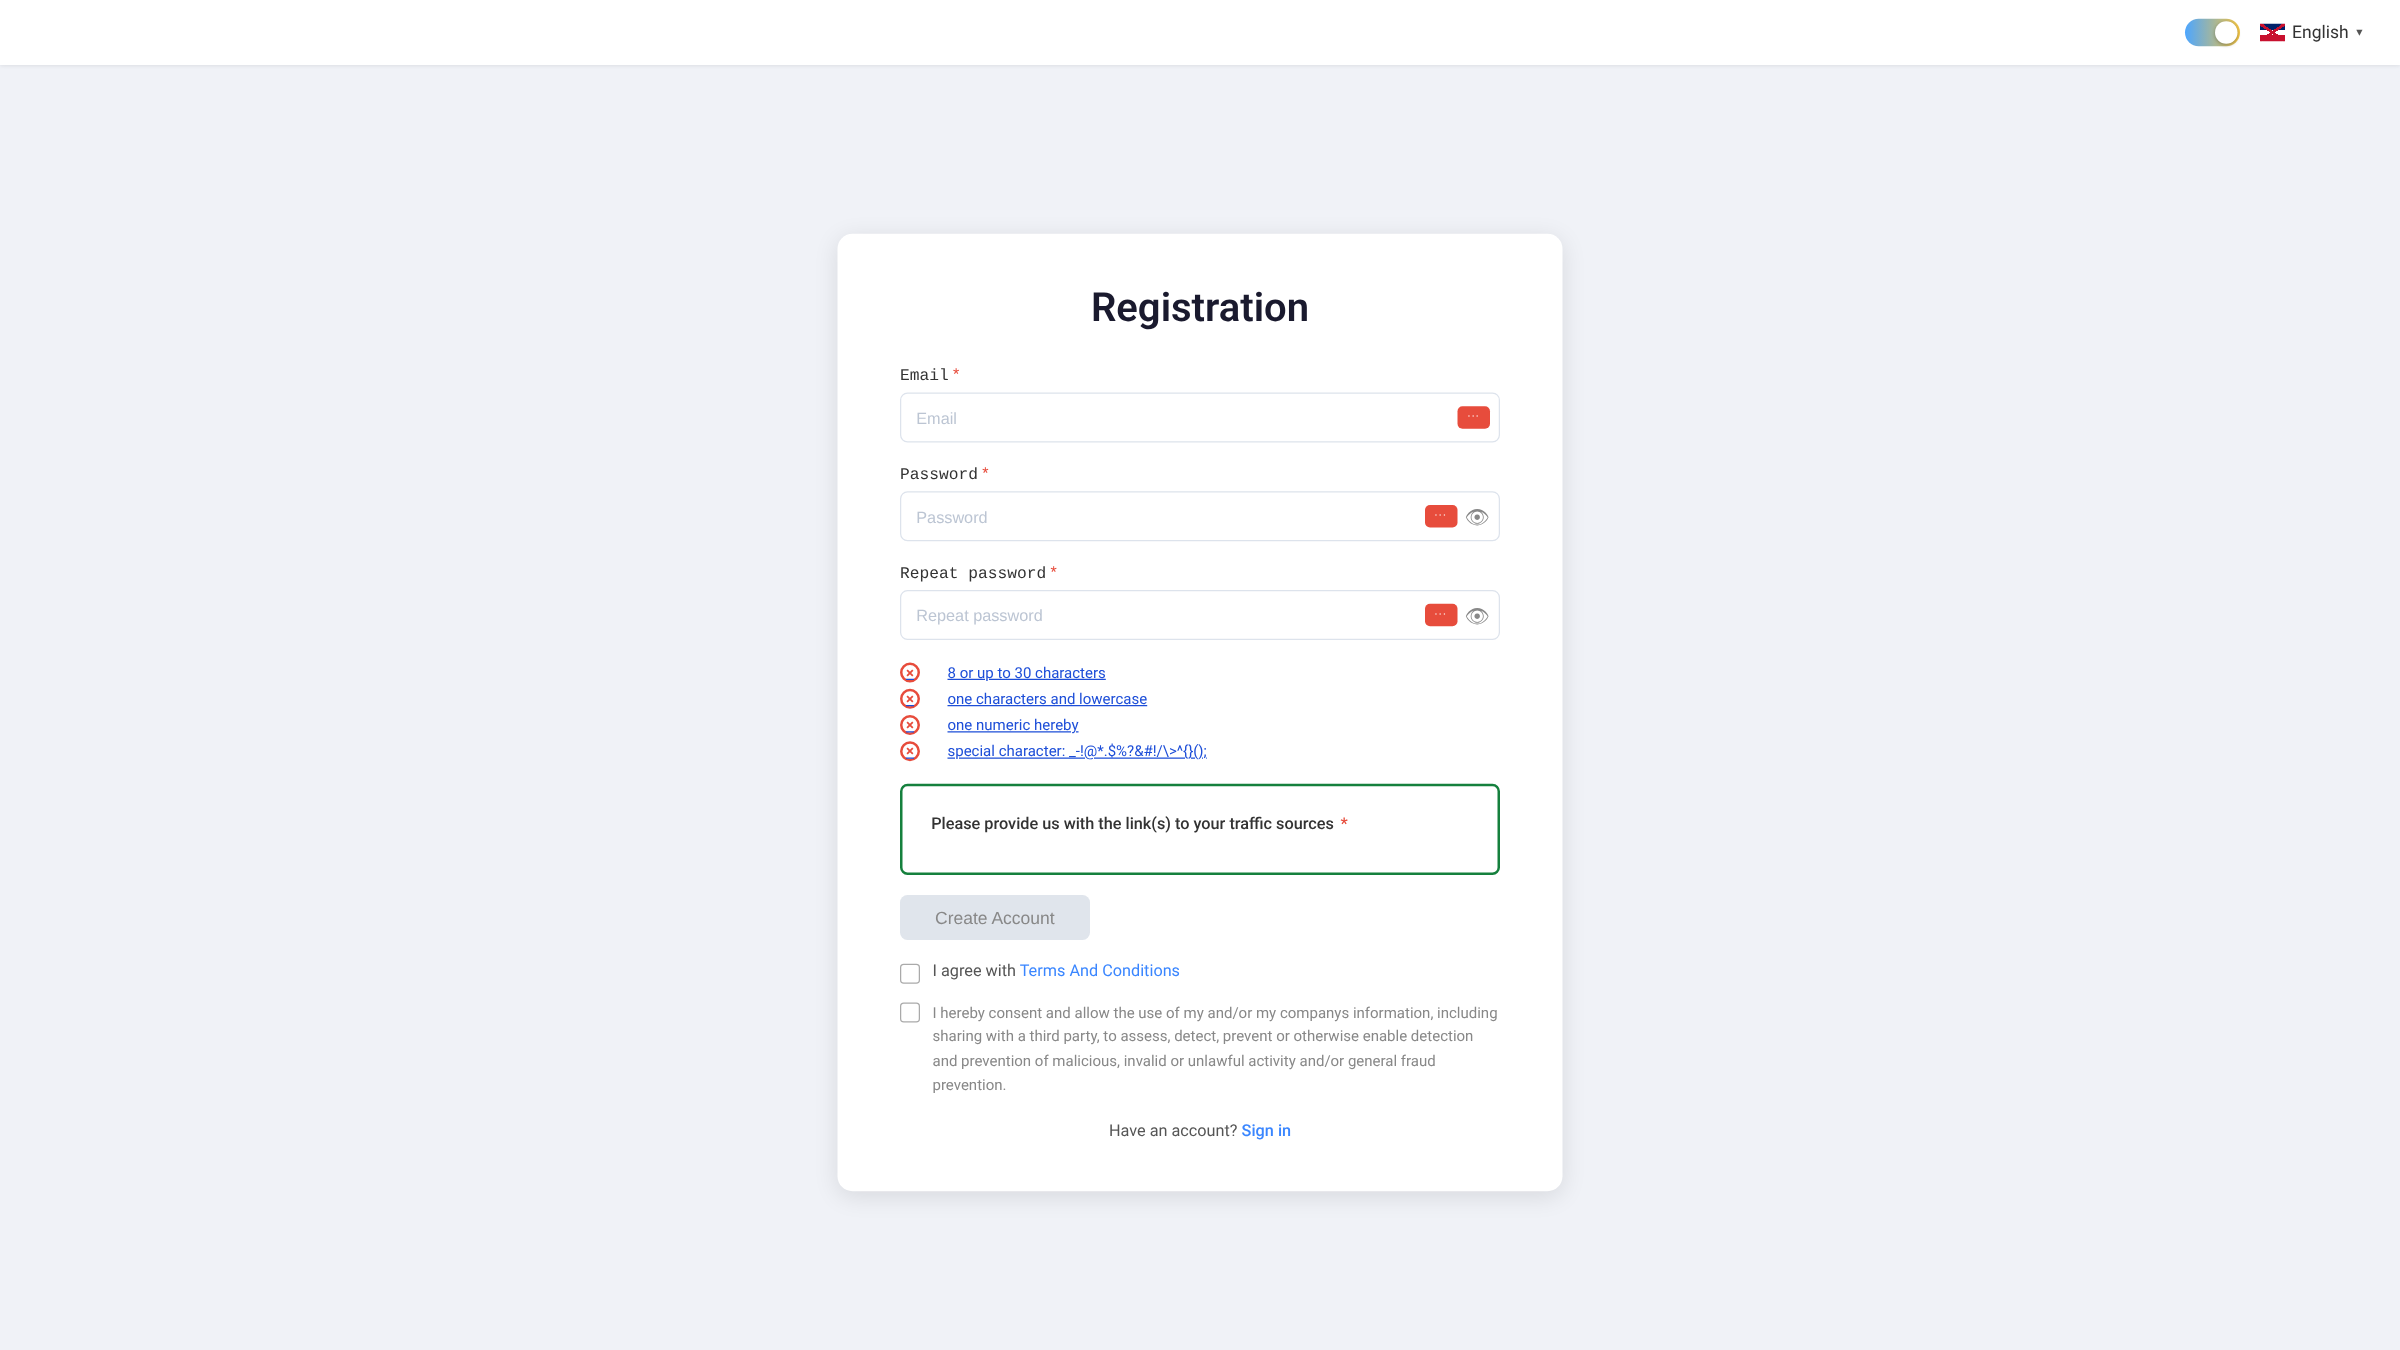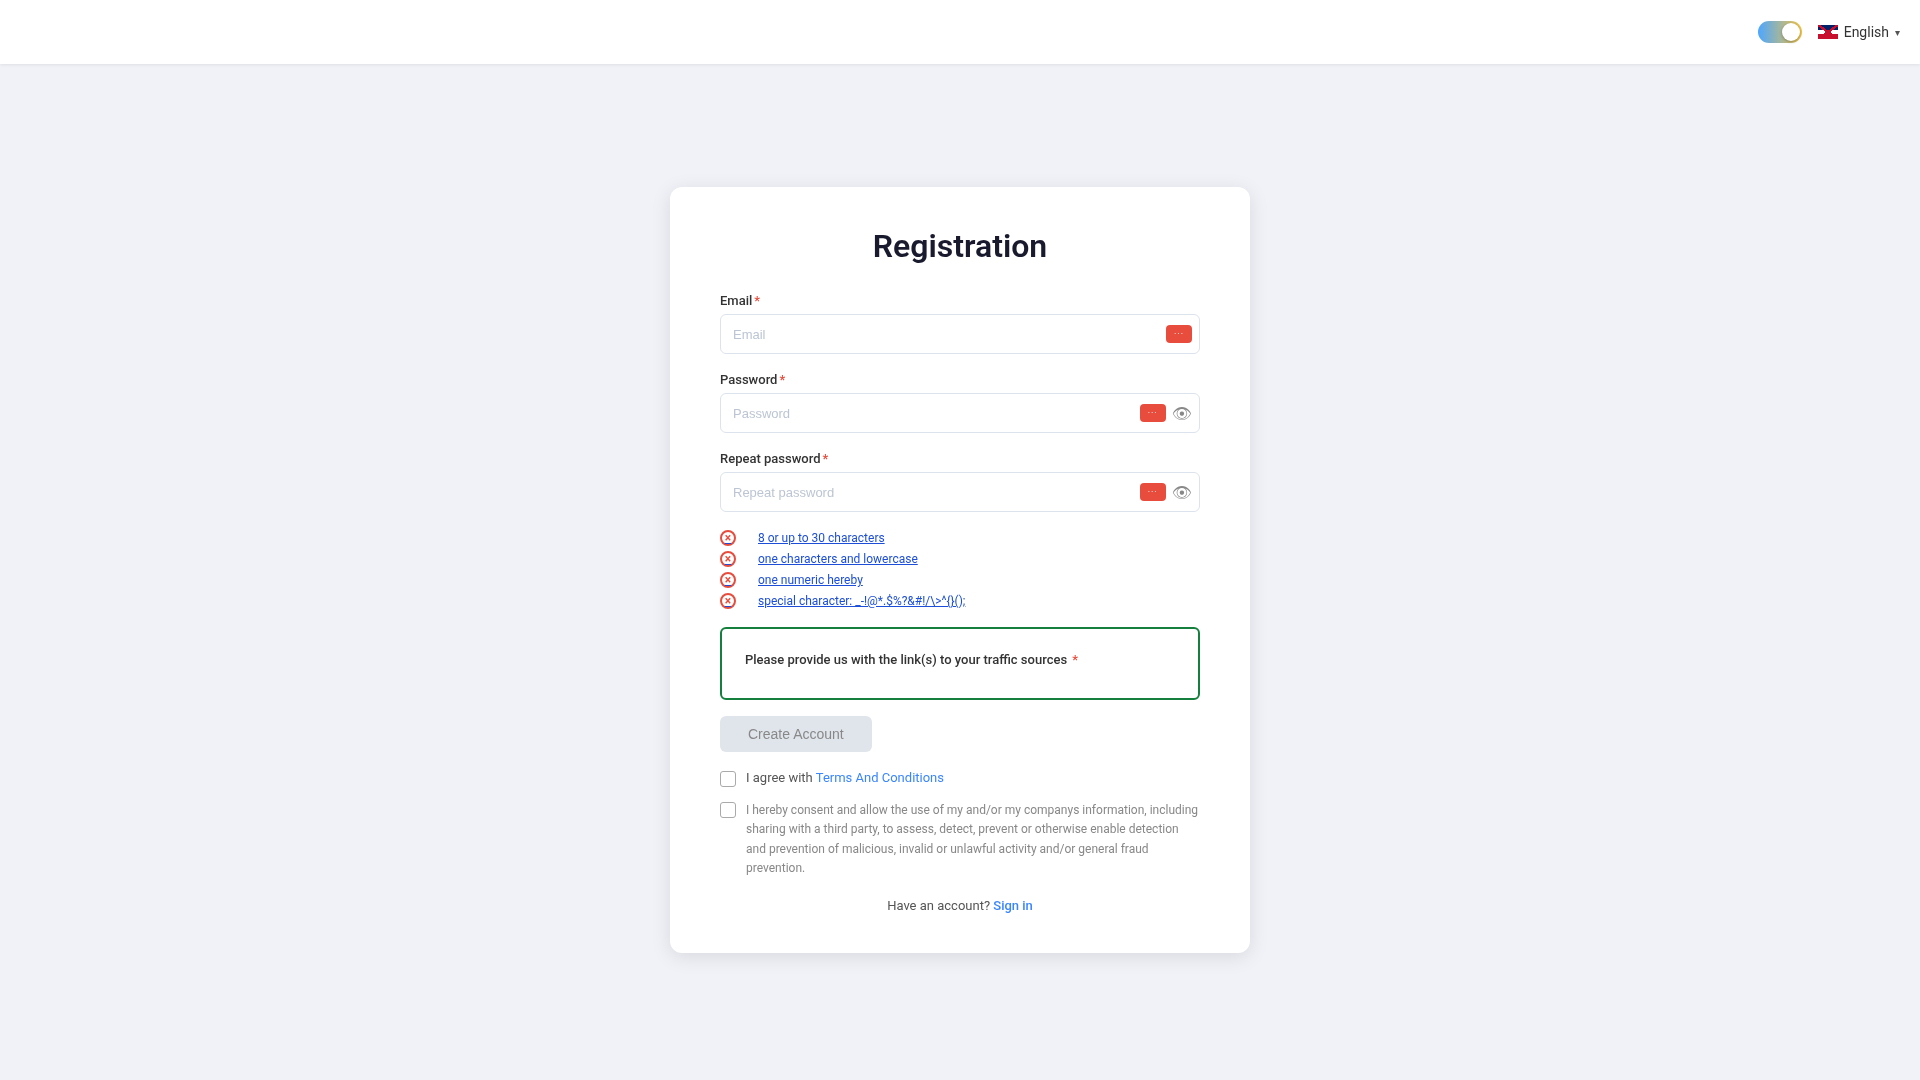--- a/index.html
+++ b/index.html
@@ -17,26 +17,26 @@
       align-items: center;
       justify-content: center;
       position: relative;
     }
 
     .top-bar {
       position: absolute;
       top: 0;
       right: 0;
       left: 0;
-      height: 64px;
+      height: 52px;
       background-color: #ffffff;
       display: flex;
       align-items: center;
       justify-content: flex-end;
-      padding: 0 20px;
+      padding: 0 30px;
       gap: 16px;
       box-shadow: 0 1px 3px rgba(0,0,0,0.08);
     }
 
     .toggle-container {
       display: flex;
       align-items: center;
     }
 
     .toggle {
@@ -111,20 +111,21 @@
     .form-group {
       margin-bottom: 18px;
     }
 
     .form-label {
       display: block;
       font-size: 13px;
       font-weight: 500;
       color: #333;
       margin-bottom: 6px;
+      font-family: Liberation Mono, monospace;
     }
 
     .required-star {
       color: #e74c3c;
       margin-left: 2px;
     }
 
     .input-wrapper {
       position: relative;
       display: flex;

